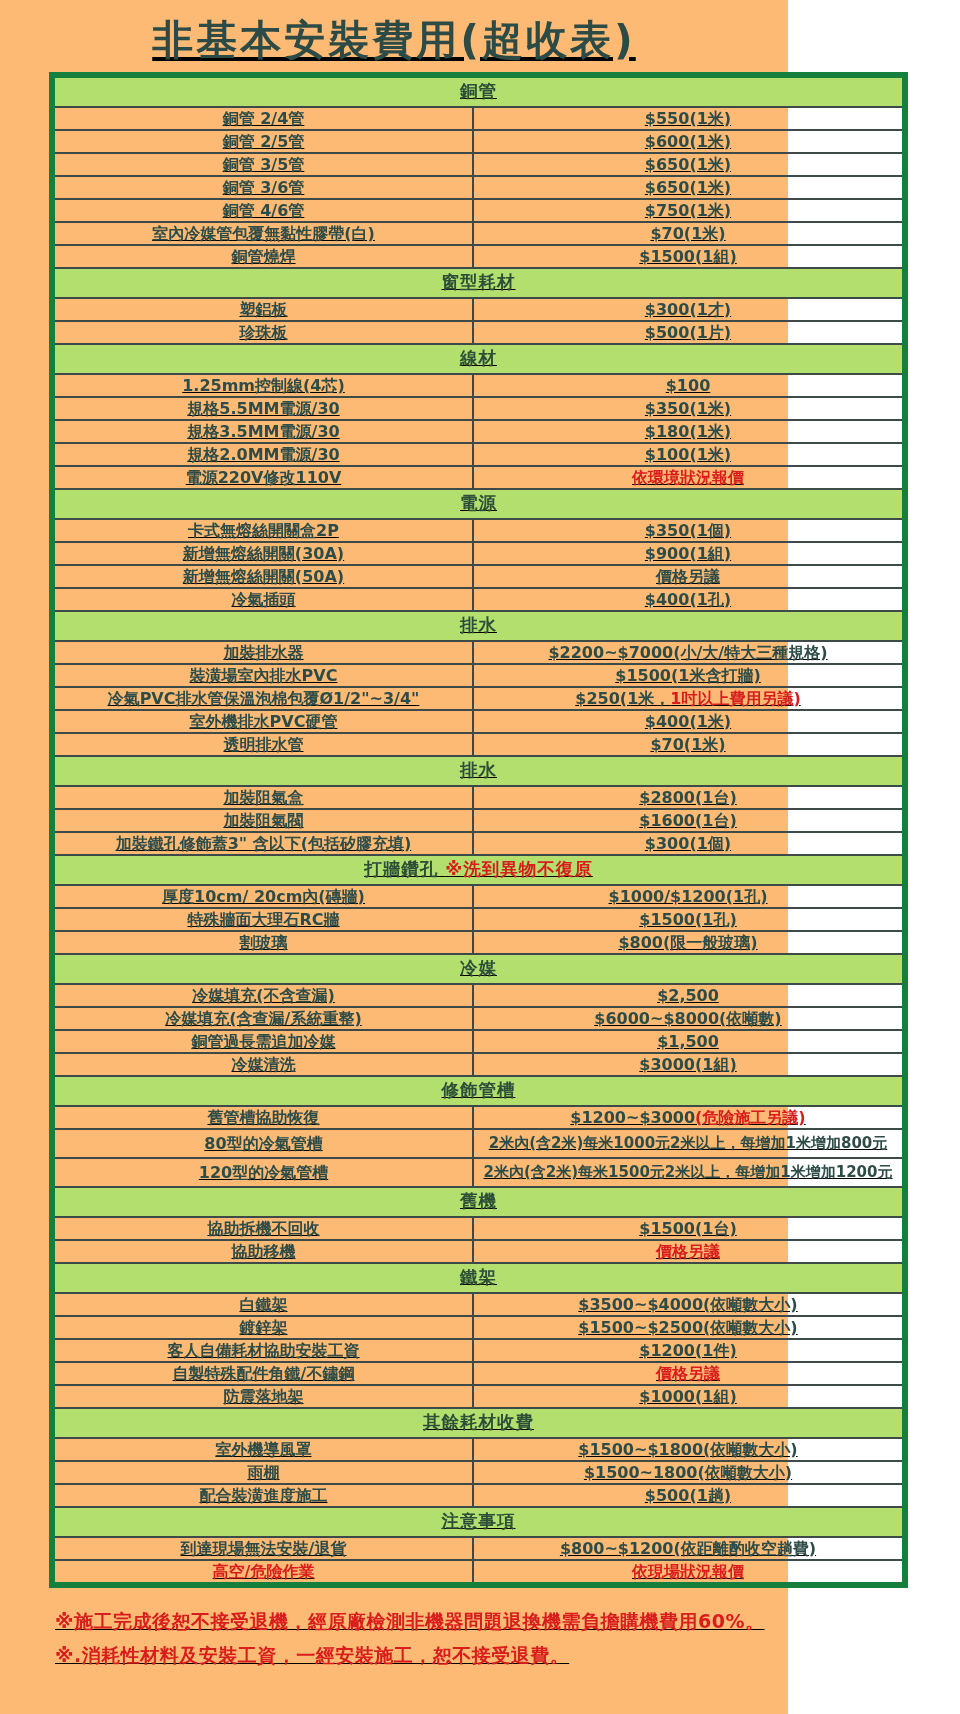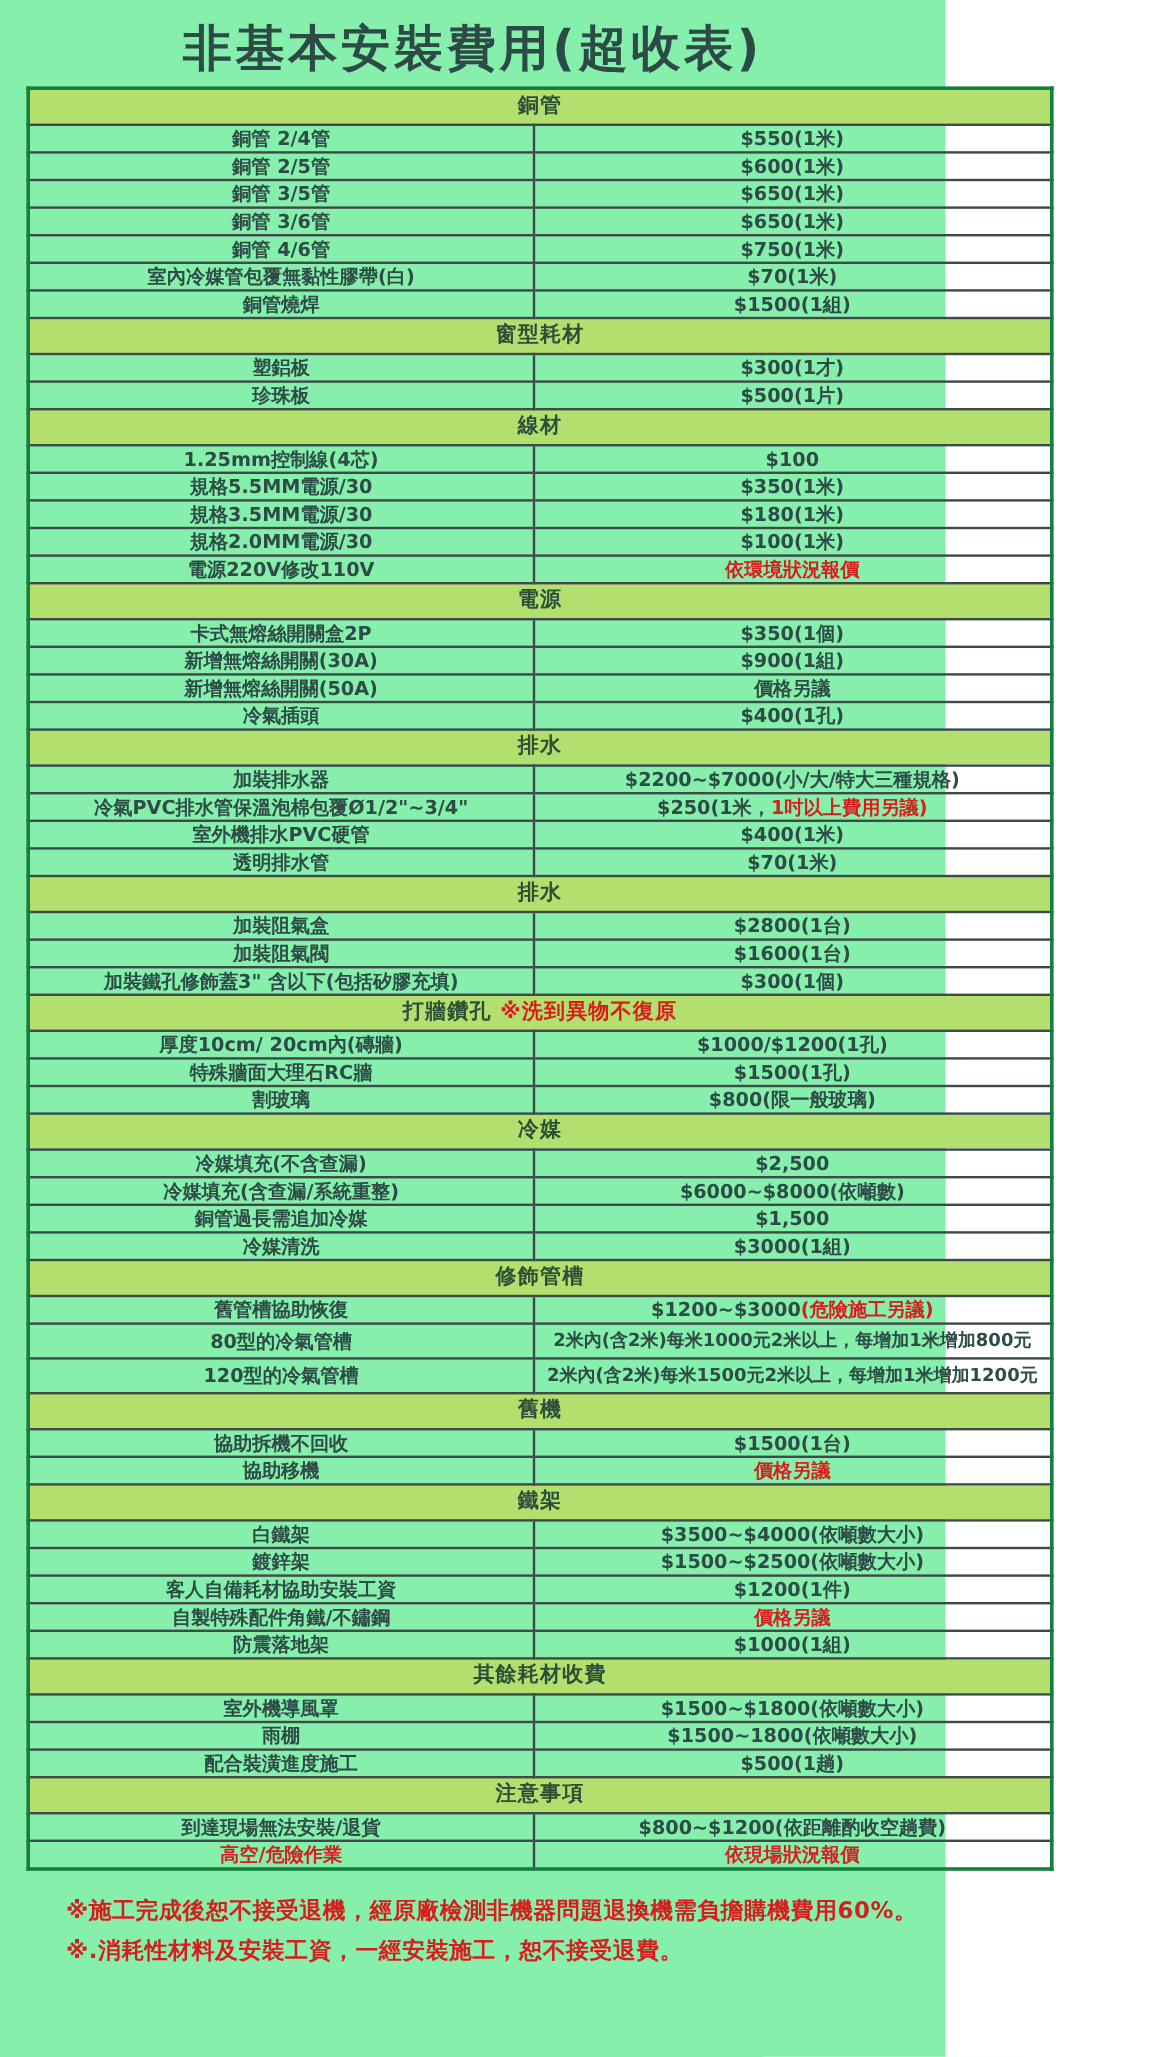--- a/index.html
+++ b/index.html
@@ -1,21 +1,21 @@
 <!DOCTYPE html>
 <html><head>
 <meta charset="utf-8">
 <style>
   html,body{margin:0;padding:0;background:#ffffff;}
   body{width:960px;height:1714px;overflow:hidden;font-family:"DejaVu Sans",sans-serif;}
-  .page{width:788px;height:1714px;position:relative;background:#86efac;}
+  .page{width:788px;height:1714px;position:relative;background:#fdba74;text-decoration:underline;}
   .title{height:64px;padding-top:8px;display:flex;align-items:center;justify-content:center;
          font-size:41px;font-weight:bold;color:#2d4b46;letter-spacing:3px;}
-  table.fee{border-collapse:collapse;margin-left:22px;width:853px;table-layout:fixed;
-            border:3px solid #15803d;}
+  table.fee{border-collapse:collapse;margin-left:49px;width:853px;table-layout:fixed;
+            border:6px solid #15803d;}
   table.fee td{border:2px solid #3e4a47;text-align:center;vertical-align:middle;
                font-weight:bold;color:#2e4c47;font-size:16px;height:21px;
                padding:0 4px;line-height:1.12;overflow:hidden;white-space:nowrap;}
   tr.sec td{background:#b2df6e;height:28px;font-size:17.5px;color:#2d4f38;letter-spacing:1px;}
   tr.tall td{height:27px;}
   tr.tall td.value{font-size:15px;}
   .red{color:#d81d1d;}
   .notes{margin:16px 1px 0 55px;}
   .note-line{color:#d81d1d;font-weight:bold;font-size:19px;line-height:1.8;letter-spacing:0.5px;}
 </style>
@@ -116,20 +116,24 @@
           <td class="value"><span>$400(1孔)</span></td>
         </tr>
         <tr class="sec">
           <td colspan="2"><span>排水</span></td>
         </tr>
         <tr>
           <td class="label"><span>加裝排水器</span></td>
           <td class="value"><span>$2200~$7000(小/大/特大三種規格)</span></td>
         </tr>
         <tr>
+          <td class="label"><span>裝潢場室內排水PVC</span></td>
+          <td class="value"><span>$1500(1米含打牆)</span></td>
+        </tr>
+        <tr>
           <td class="label"><span>冷氣PVC排水管保溫泡棉包覆Ø1/2"~3/4"</span></td>
           <td class="value"><span>$250(1米，</span><span class="red">1吋以上費用另議</span><span class="red">)</span></td>
         </tr>
         <tr>
           <td class="label"><span>室外機排水PVC硬管</span></td>
           <td class="value"><span>$400(1米)</span></td>
         </tr>
         <tr>
           <td class="label"><span>透明排水管</span></td>
           <td class="value"><span>$70(1米)</span></td>

